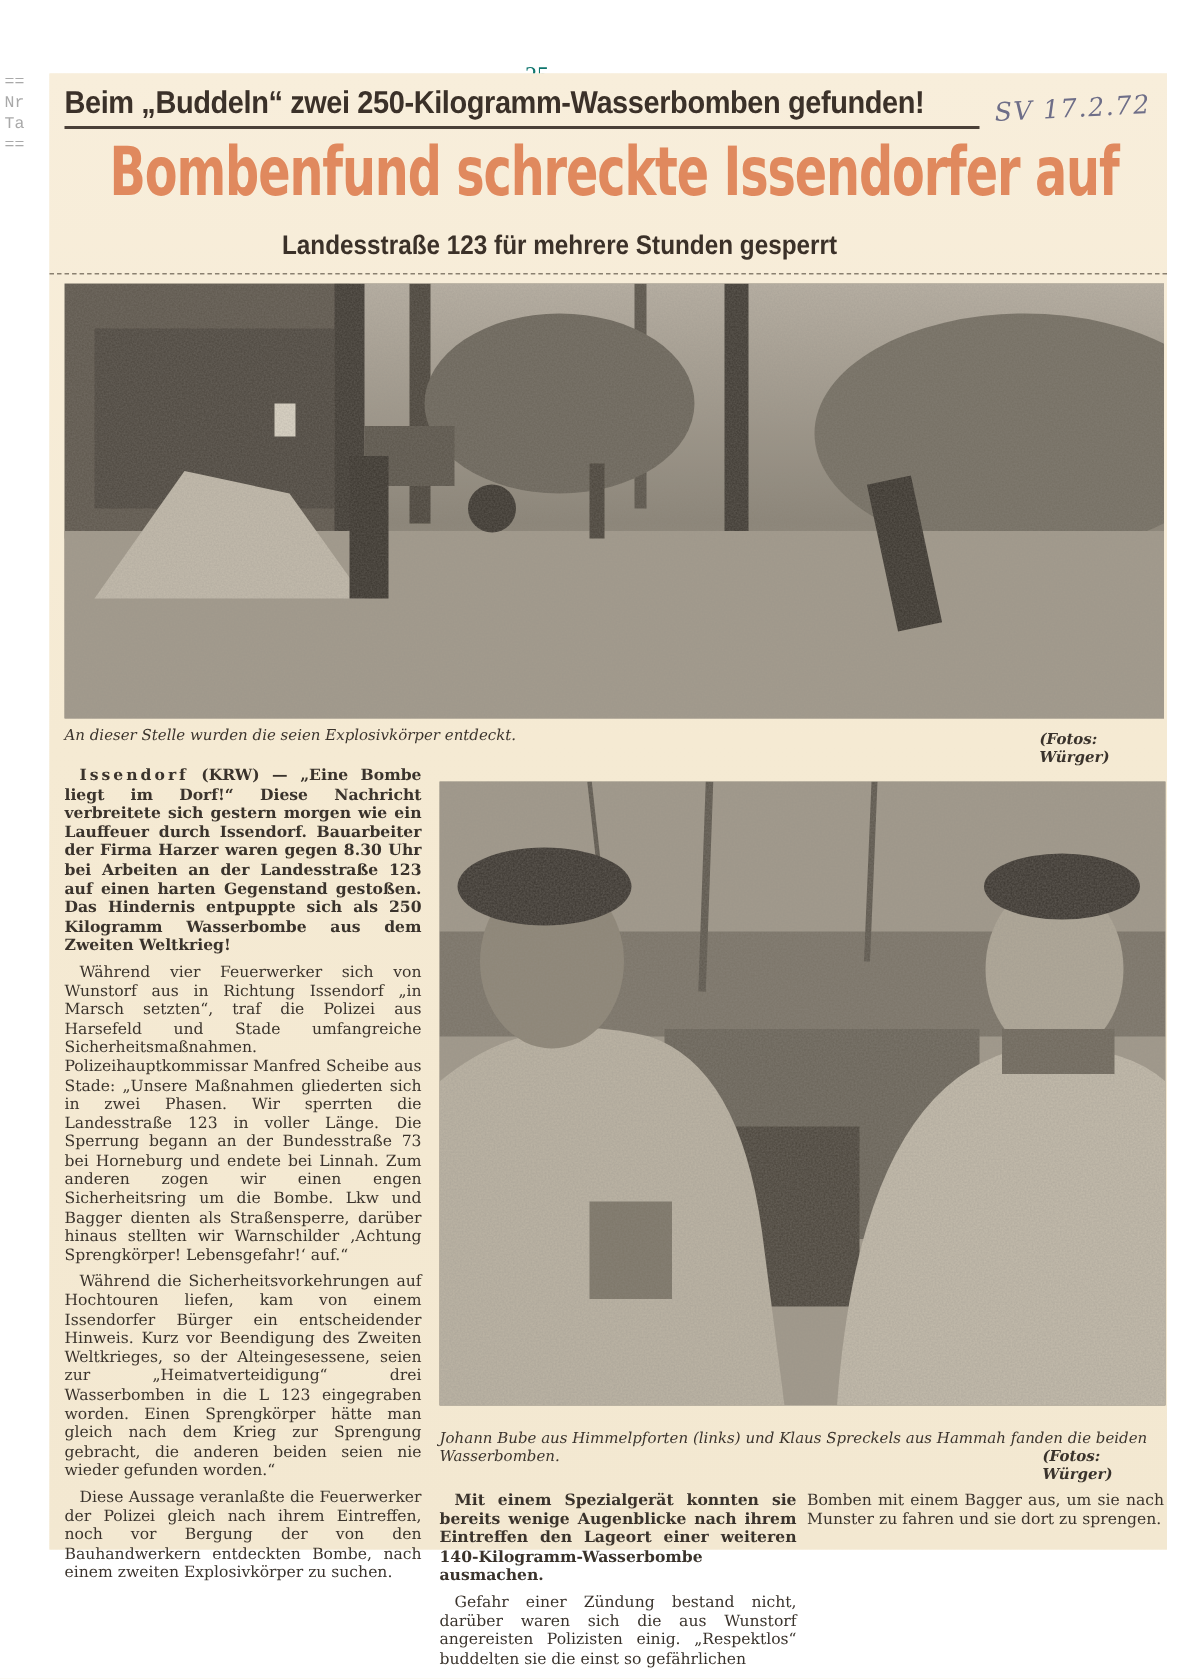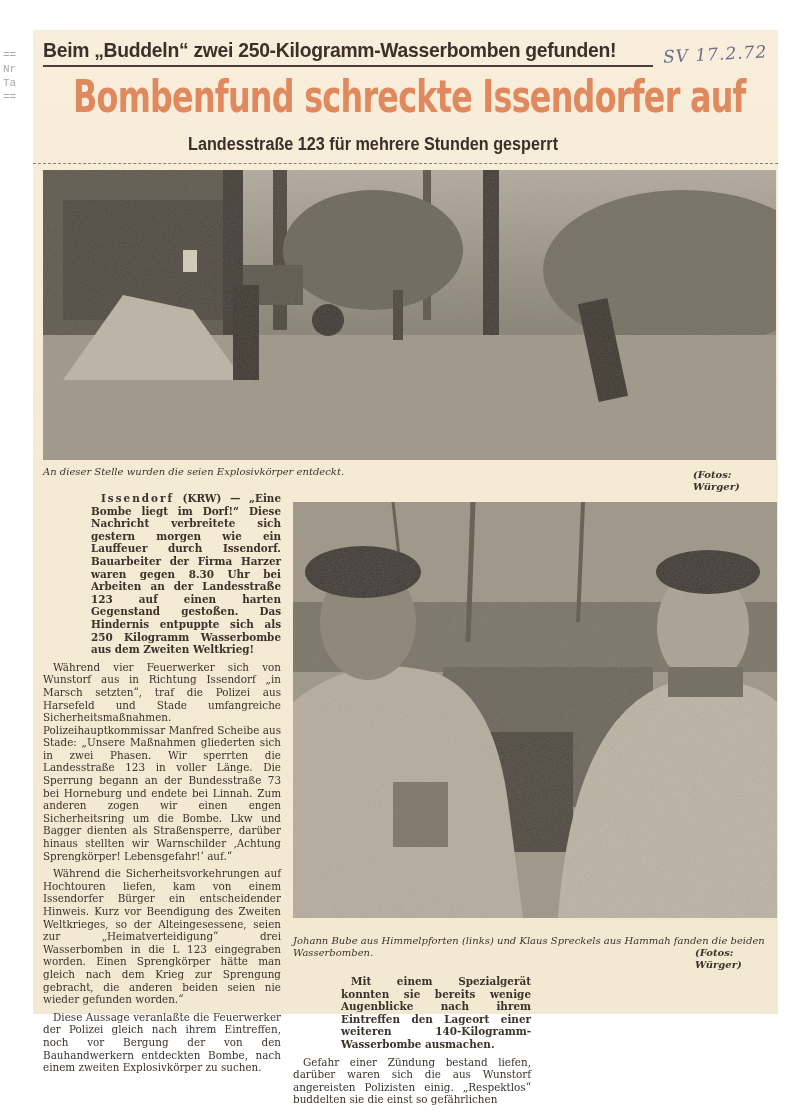--- a/index.html
+++ b/index.html
@@ -4,21 +4,21 @@
   <style>
     * { box-sizing: border-box; margin: 0; padding: 0; }
     html, body { width: 800px; height: 1119px; background: #ffffff; overflow: hidden; }
     body { position: relative; font-family: "DejaVu Serif", serif; color: #3a332c; }
 
     .page-number { position: absolute; left: 350px; top: 18px; font-family: "Liberation Serif", serif; font-size: 16px; color: #0f766e; margin-top: 24px; }
     .margin-marks { position: absolute; left: 3px; top: 48px; font-family: "Liberation Mono", monospace; font-size: 11px; color: #a9a9a9; line-height: 14px; }
     .margin-marks div { height: 14px; }
 
     .clipping {
-      position: absolute; left: 33px; top: 30px; width: 745px; height: 984px;
+      position: absolute; left: 33px; top: 49px; width: 745px; height: 984px;
       background: #f6ecd6;
       background-image: linear-gradient(180deg, #f8eedb 0%, #f5ead3 45%, #f3e8d1 100%);
     }
     .kicker {
       position: absolute; left: 10px; top: 8px; width: 620px;
       font-family: "Liberation Sans", sans-serif; font-weight: bold; font-size: 21px;
       color: #3b3129; letter-spacing: -0.3px; transform: scaleX(0.92); transform-origin: left;
       white-space: nowrap;
     }
     .kicker-rule { position: absolute; left: 10px; top: 35px; width: 610px; height: 2px; background: #4a4038; }
@@ -55,21 +55,21 @@
     .caption-top { left: 10px; top: 436px; }
     .credit-top { left: 660px; top: 439px; font-weight: bold; }
     .caption-bottom { left: 260px; top: 905px; width: 484px; }
     .credit-bottom { left: 662px; top: 917px; font-weight: bold; }
 
     .col {
       position: absolute; font-family: "DejaVu Serif", serif; font-size: 10.4px;
       line-height: 12.6px; color: #3a332c; text-align: justify; hyphens: manual;
     }
     .col p { text-indent: 10px; margin-bottom: 5px; }
-    .col p.bold { font-weight: bold; margin-left: 48px; }
+    .col p.bold { font-weight: bold; }
     .col-1 { left: 10px; top: 462px; width: 238px; }
     .col-2 { left: 260px; top: 945px; width: 238px; }
     .col-3 { left: 505px; top: 945px; width: 238px; }
     .dateline { letter-spacing: 2px; }
   </style>
 </head>
 <body>
 
 <div class="page-number">25</div>
 <div class="margin-marks">
@@ -160,18 +160,19 @@
       <ellipse cx="415" cy="70" rx="52" ry="22" fill="#3a352f"></ellipse>
       <rect x="375" y="165" width="75" height="30" fill="#6f685c"></rect>
       <rect width="484" height="416" filter="url(#grain2)"></rect>
     </svg>
   </div>
   <div class="caption caption-bottom">Johann Bube aus Himmelpforten (links) und Klaus Spreckels aus Hammah fanden die beiden Wasserbomben.</div>
   <div class="caption credit-bottom">(Fotos: Würger)</div>
 
   <div class="col col-2">
     <p class="bold">Mit einem Spezialgerät konnten sie bereits wenige Augenblicke nach ihrem Eintreffen den Lageort einer weiteren 140-Kilogramm-Wasserbombe ausmachen.</p>
-    <p>Gefahr einer Zündung bestand liefen, darüber waren sich die aus Wunstorf angereisten Polizisten einig. „Respektlos“ buddelten sie die einst so gefährlichen</p>
+    <p>Gefahr einer Zündung bestand nicht, darüber waren sich die aus Wunstorf angereisten Polizisten einig. „Respektlos“ buddelten sie die einst so gefährlichen</p>
   </div>
 
   <div class="col col-3">
+    <p style="text-indent:0">Bomben mit einem Bagger aus, um sie nach Munster zu fahren und sie dort zu sprengen.</p>
   </div>
 </div>
 
 </body></html>

